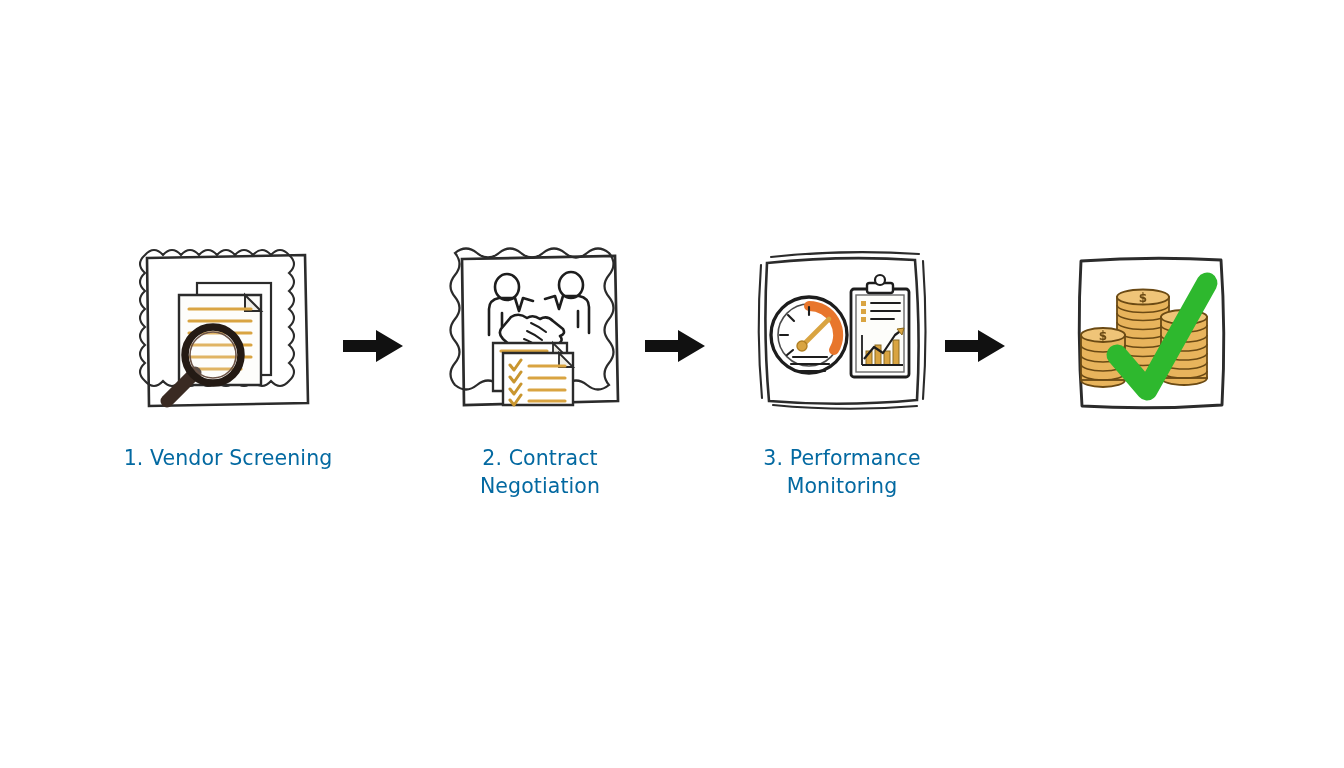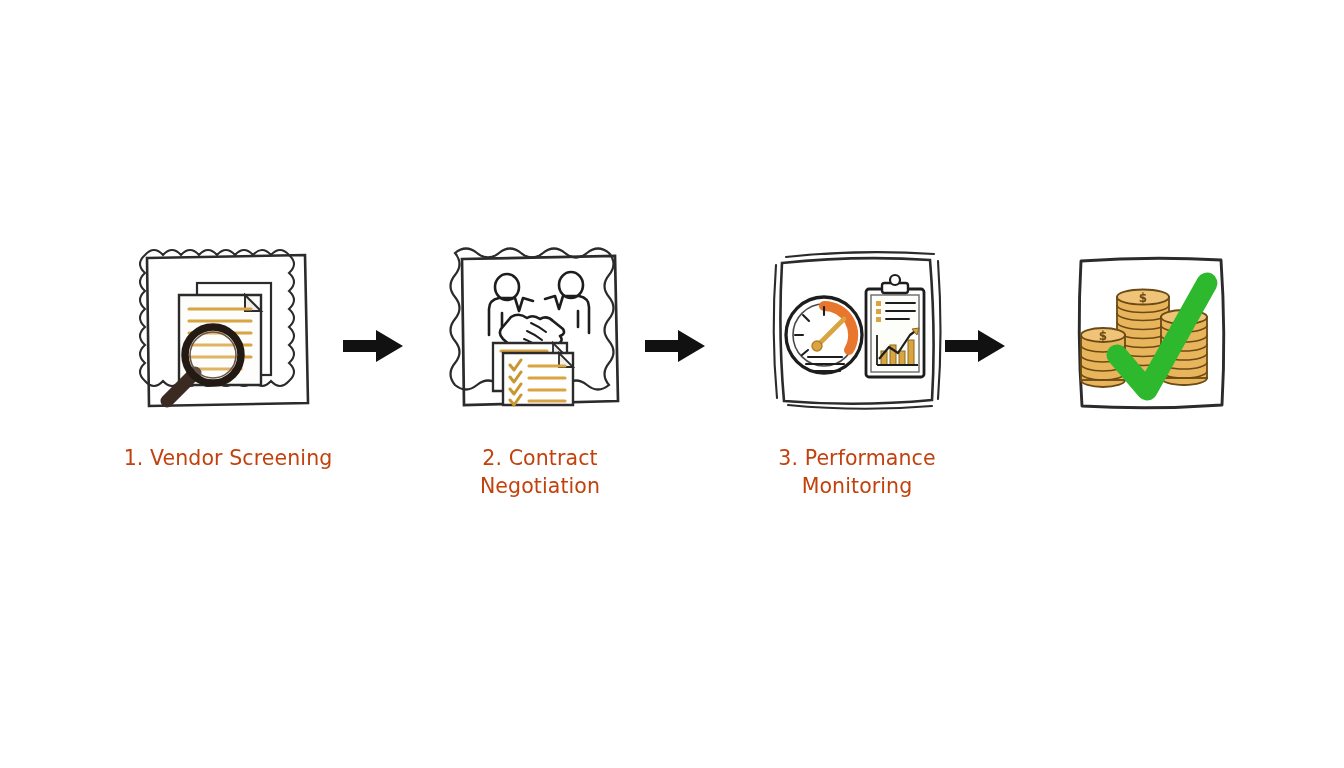--- a/index.html
+++ b/index.html
@@ -50,21 +50,21 @@
     position: absolute;
     left: 0;
     top: 0;
     overflow: visible;
   }
 
   .step-label {
     margin-top: 16px;
     font-size: 20.5px;
     line-height: 28px;
-    color: #c2410c;
+    color: #0369a1;
     font-weight: 400;
     letter-spacing: 0.1px;
     font-family: "DejaVu Sans", "Liberation Sans", sans-serif;
     white-space: pre-line;
   }
 
   .arrow {
     position: absolute;
     width: 62px;
     height: 42px;
@@ -170,21 +170,21 @@
       <div class="step-label">2. Contract
 Negotiation</div>
     </div>
 
     <div class="arrow" id="arrow-2" style="left: 645px; top: 325px;">
       <svg width="62" height="42" viewBox="0 0 62 42">
         <path d="M0 15 L33 15 L33 5 L60 21 L33 37 L33 27 L0 27 Z" fill="#111111"></path>
       </svg>
     </div>
 
-    <div class="step" id="step-3" style="left: 742px; top: 243px;">
+    <div class="step" id="step-3" style="left: 727px; top: 243px;">
       <div class="step-frame">
         <svg width="190" height="185" viewBox="0 0 190 185">
 
           <g fill="none" stroke="#2b2b2b" stroke-linecap="round">
             <path d="M20 20 Q95 12 168 17 Q174 90 170 157 Q95 164 22 158 Q16 90 20 20 Z" stroke-width="2.6" fill="#ffffff"></path>
             <path d="M24 14 Q98 6 172 11" stroke-width="2.1"></path>
             <path d="M176 18 Q181 90 176 156" stroke-width="2.1"></path>
             <path d="M26 162 Q98 169 170 163" stroke-width="2.1"></path>
             <path d="M14 22 Q9 90 15 155" stroke-width="2.1"></path>
           </g>

